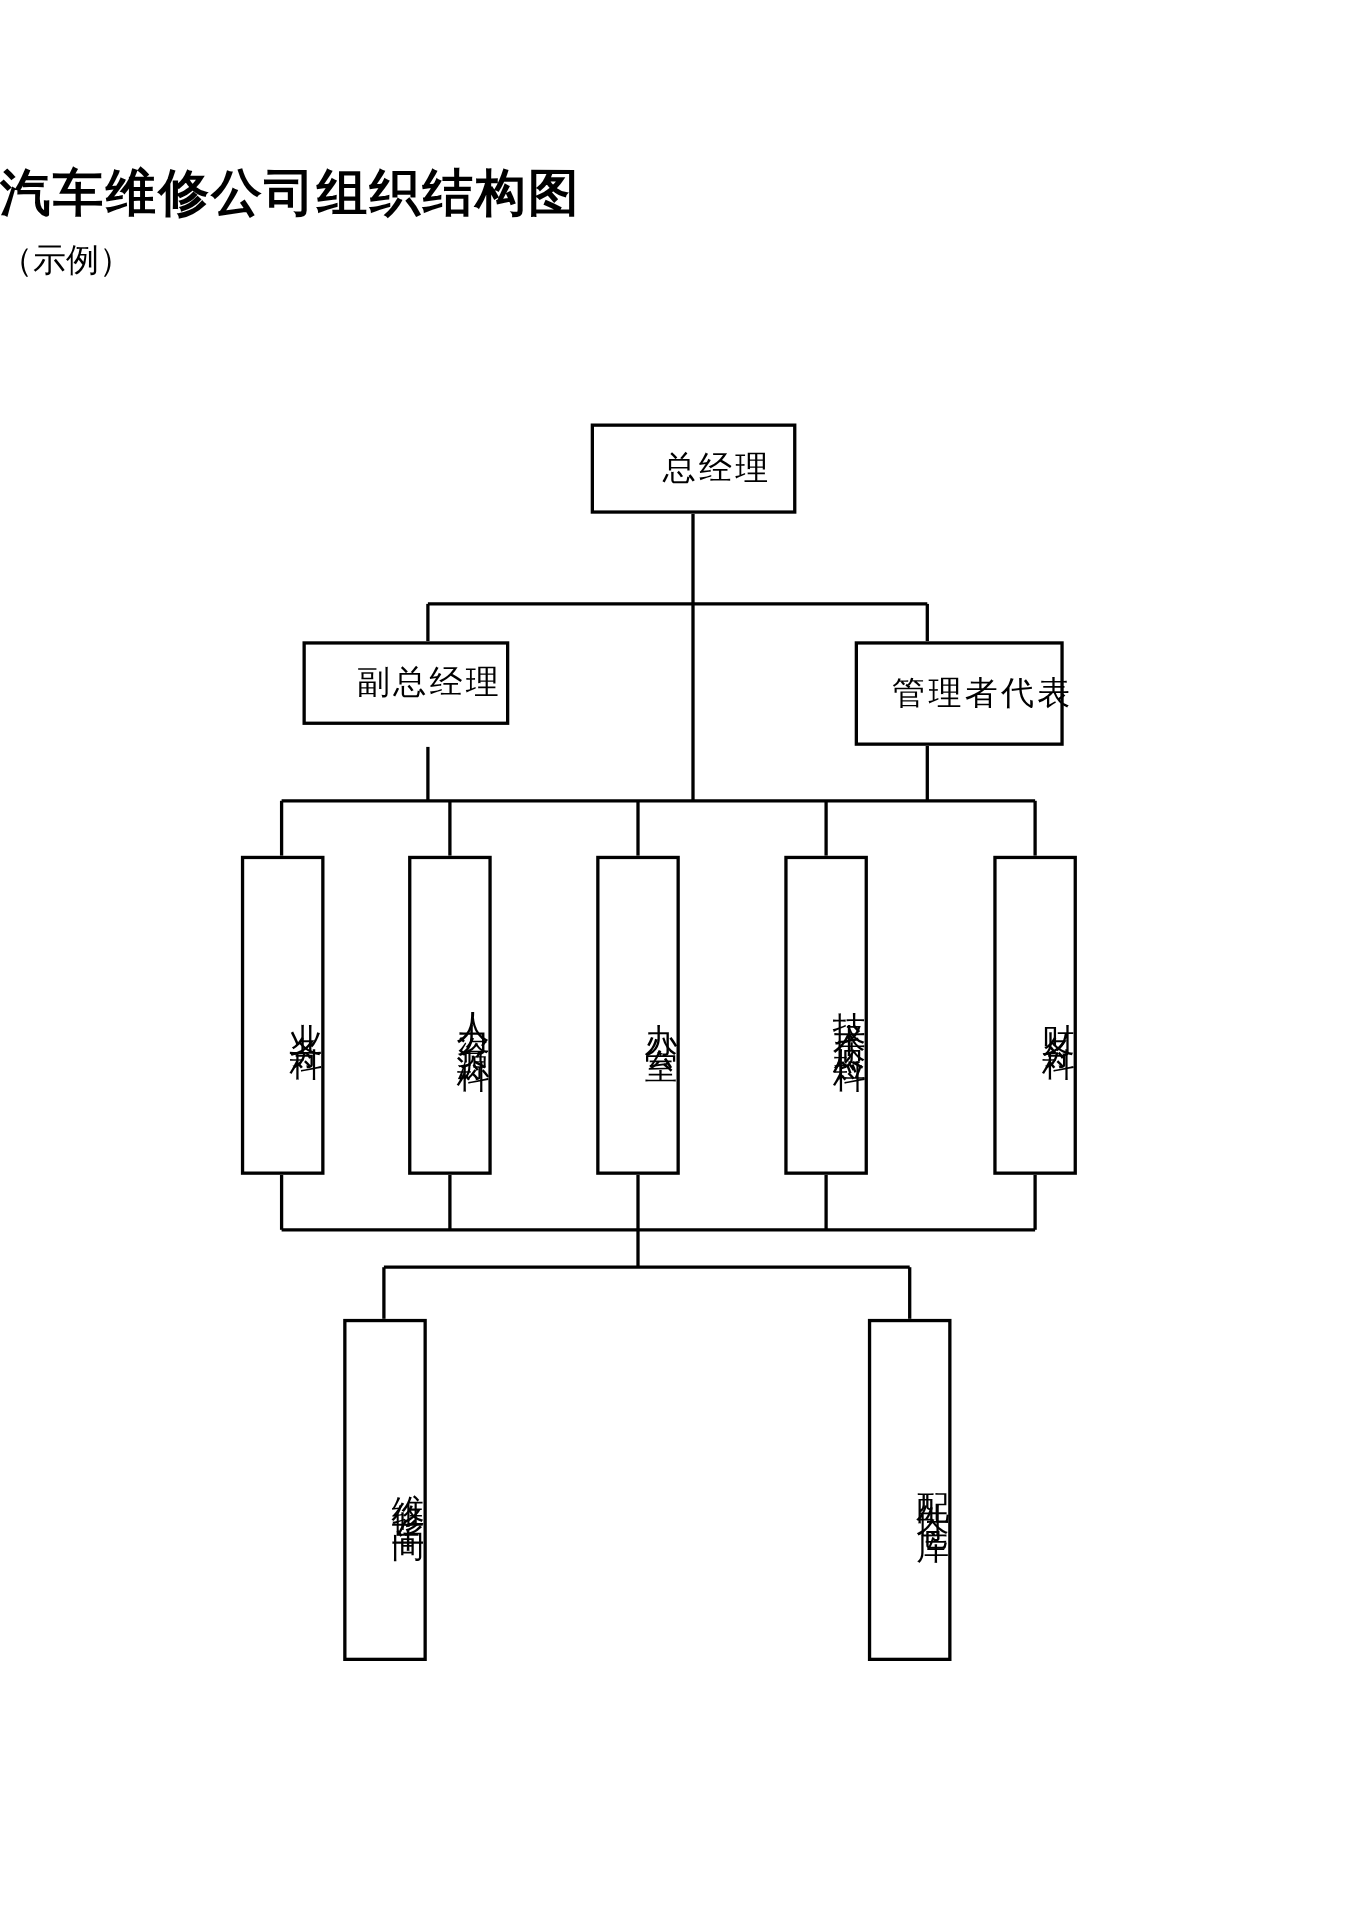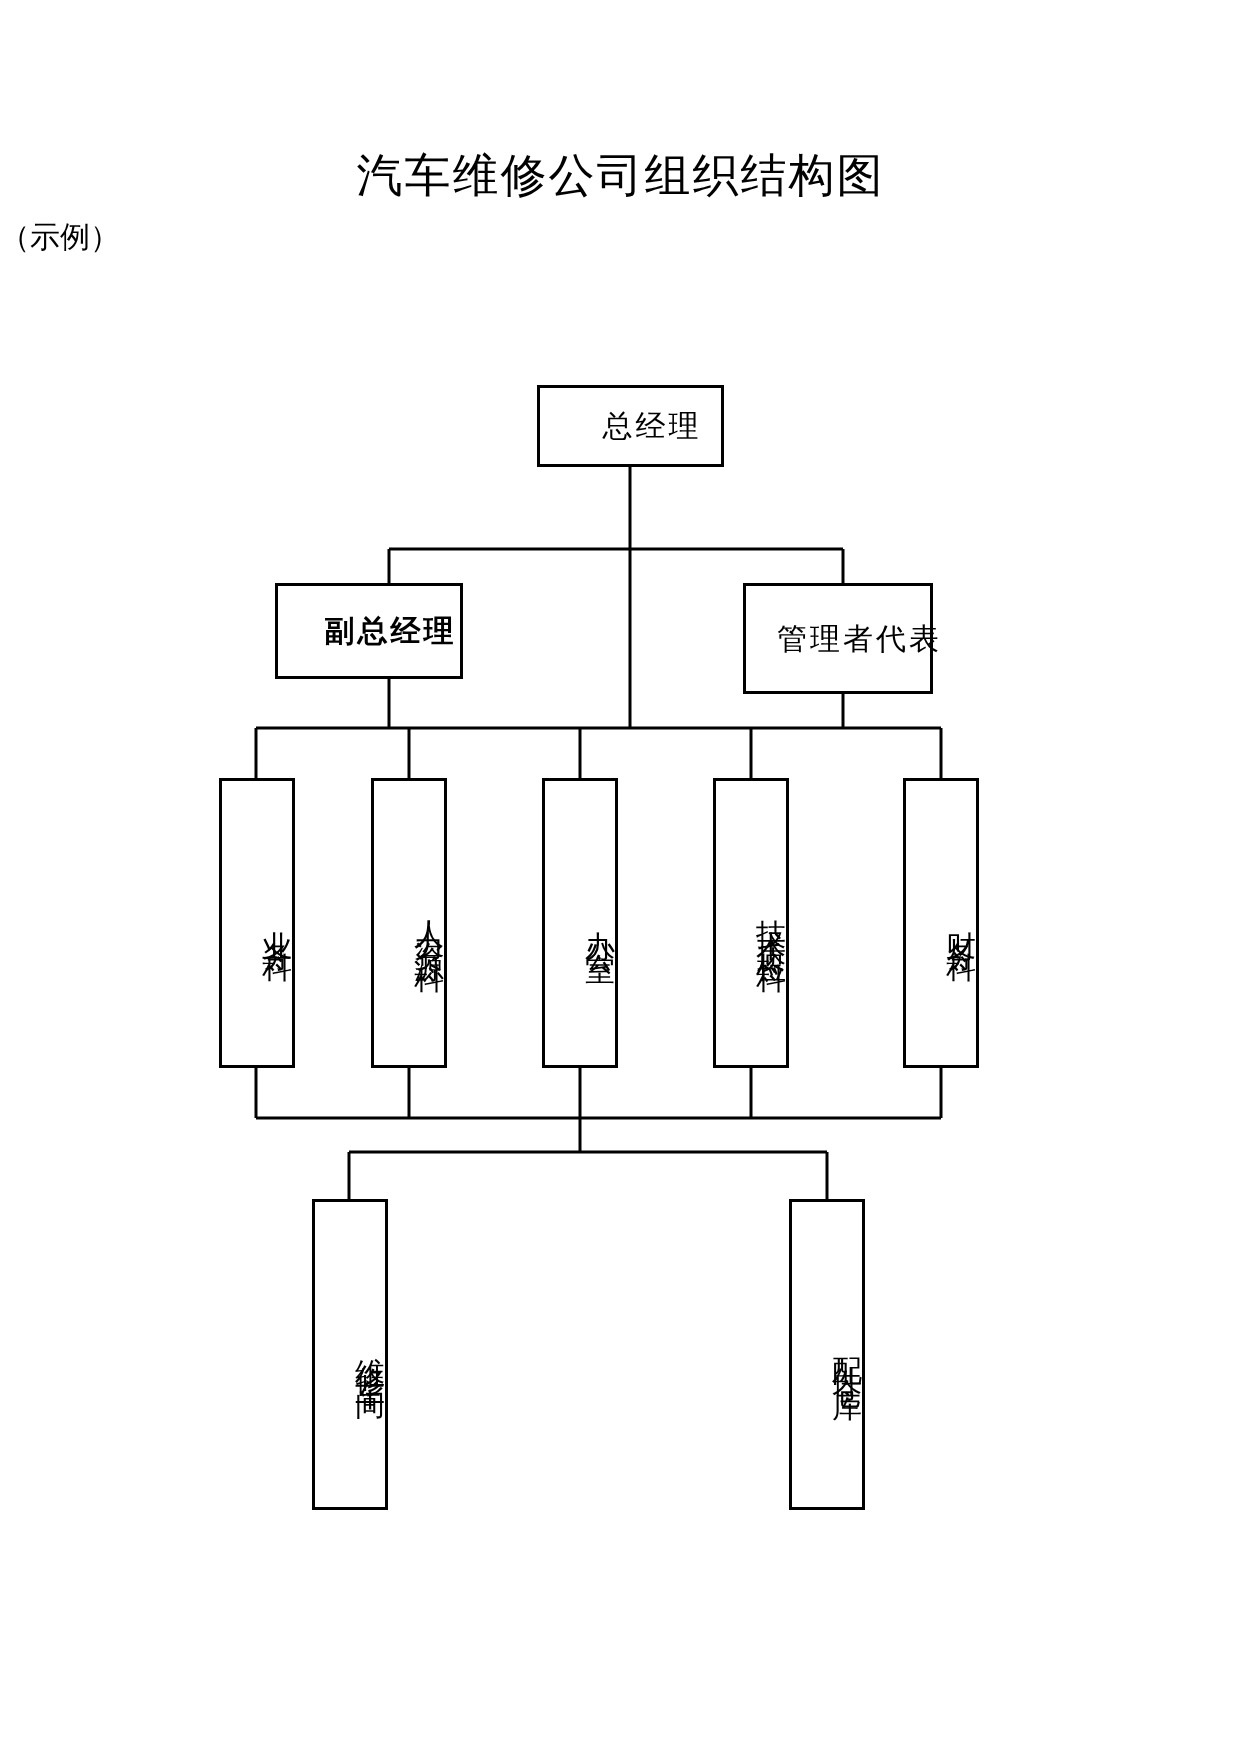--- a/index.html
+++ b/index.html
@@ -15,23 +15,22 @@
     background: #ffffff;
     color: #000000;
     font-family: "Liberation Serif", "DejaVu Serif", serif;
     overflow: hidden;
   }
   .title {
     position: absolute;
     top: 148px;
     left: 0;
     width: 100%;
-    text-align: center;
     font-family: "Liberation Sans", "DejaVu Sans", sans-serif;
-    font-weight: normal;
+    font-weight: bold;
     font-size: 46px;
     letter-spacing: 2px;
     line-height: 1.2;
     white-space: nowrap;
   }
   .subtitle {
     position: absolute;
     top: 219px;
     left: 0;
     width: 100%;
@@ -104,24 +103,24 @@
     <line x1="580" y1="1118" x2="580" y2="1152"></line>
     <line x1="349" y1="1152" x2="827" y2="1152"></line>
     <line x1="349" y1="1152" x2="349" y2="1199"></line>
     <line x1="827" y1="1152" x2="827" y2="1199"></line>
   </svg>
 
   <div class="node horizontal" style="left:537px; top:385px; width:187px; height:82px;">
     <span>总经理</span>
   </div>
 
-  <div class="node horizontal" style="left:275px; top:583px; width:188px; height:96px;font-weight:bold;">
+  <div class="node horizontal" style="left:275px; top:583px; width:188px; height:76px;">
     <span>副总经理</span>
   </div>
-  <div class="node horizontal" style="left:743px; top:583px; width:190px; height:111px;">
+  <div class="node horizontal" style="left:777px; top:583px; width:190px; height:95px;">
     <span>管理者代表</span>
   </div>
 
   <div class="node vertical" style="left:219px; top:778px; width:76px; height:290px;">
     <span>业务科</span>
   </div>
   <div class="node vertical" style="left:371px; top:778px; width:76px; height:290px;">
     <span>人力资源科</span>
   </div>
   <div class="node vertical" style="left:542px; top:778px; width:76px; height:290px;">

